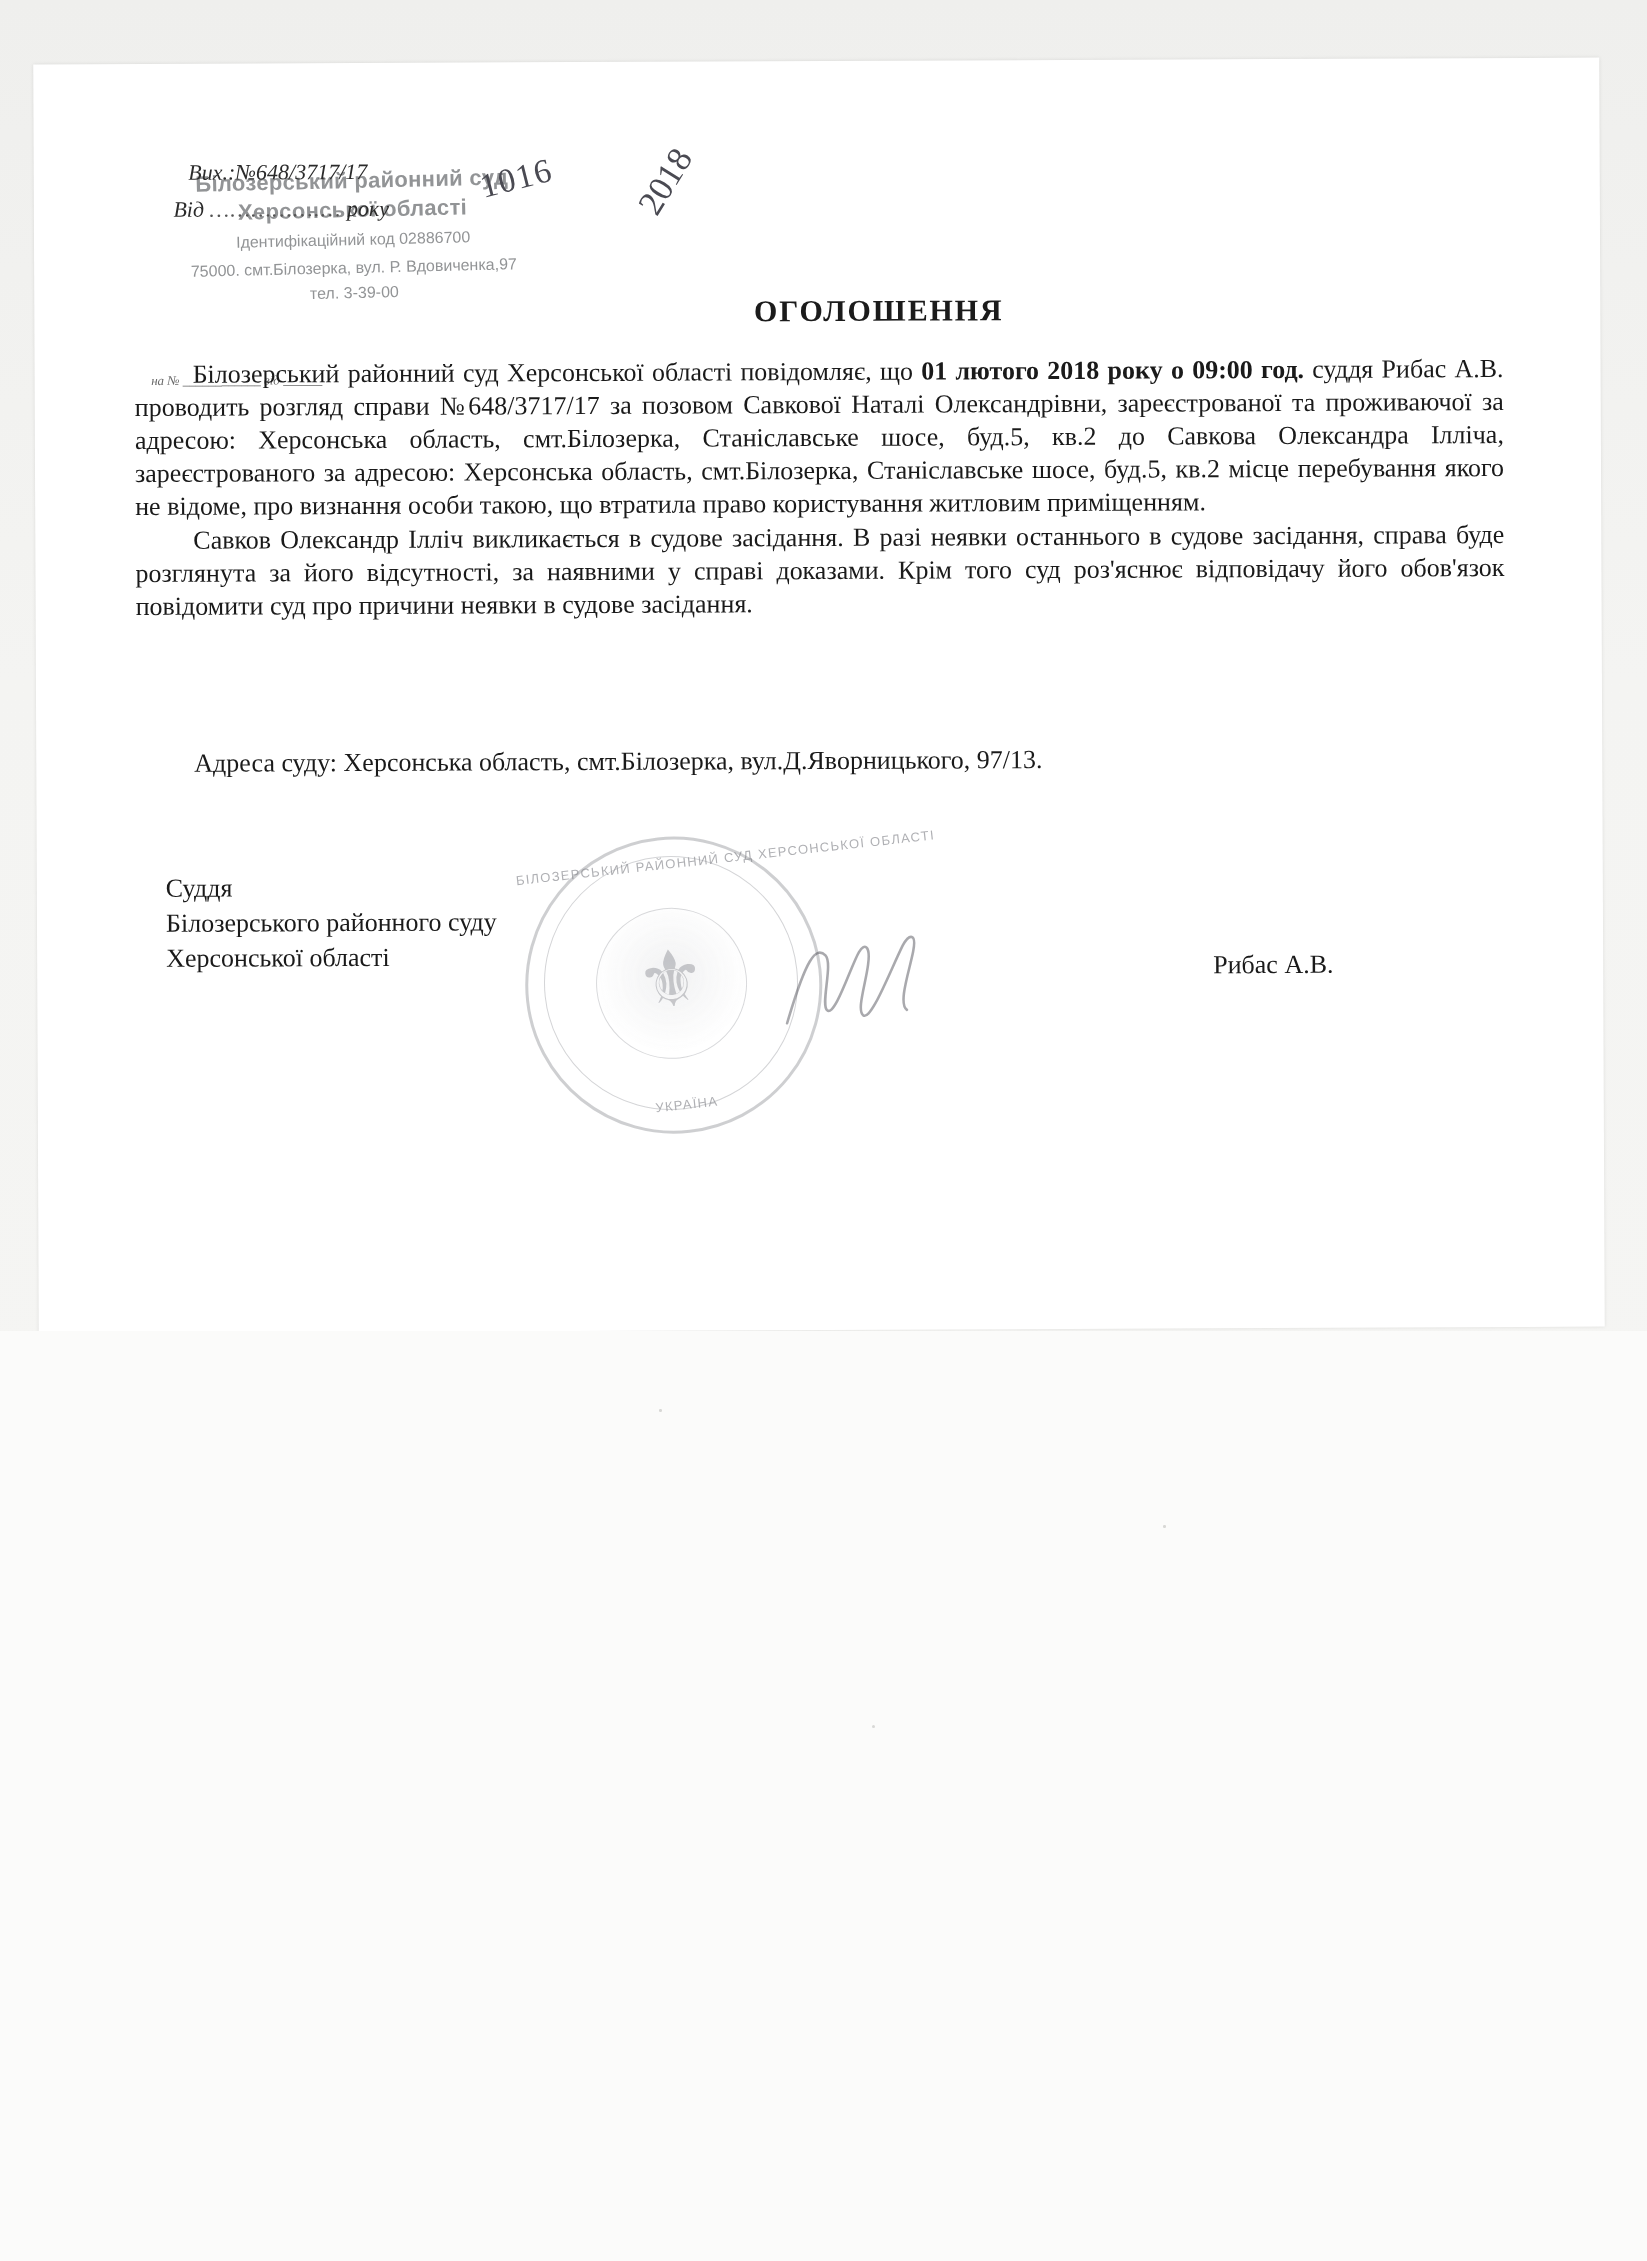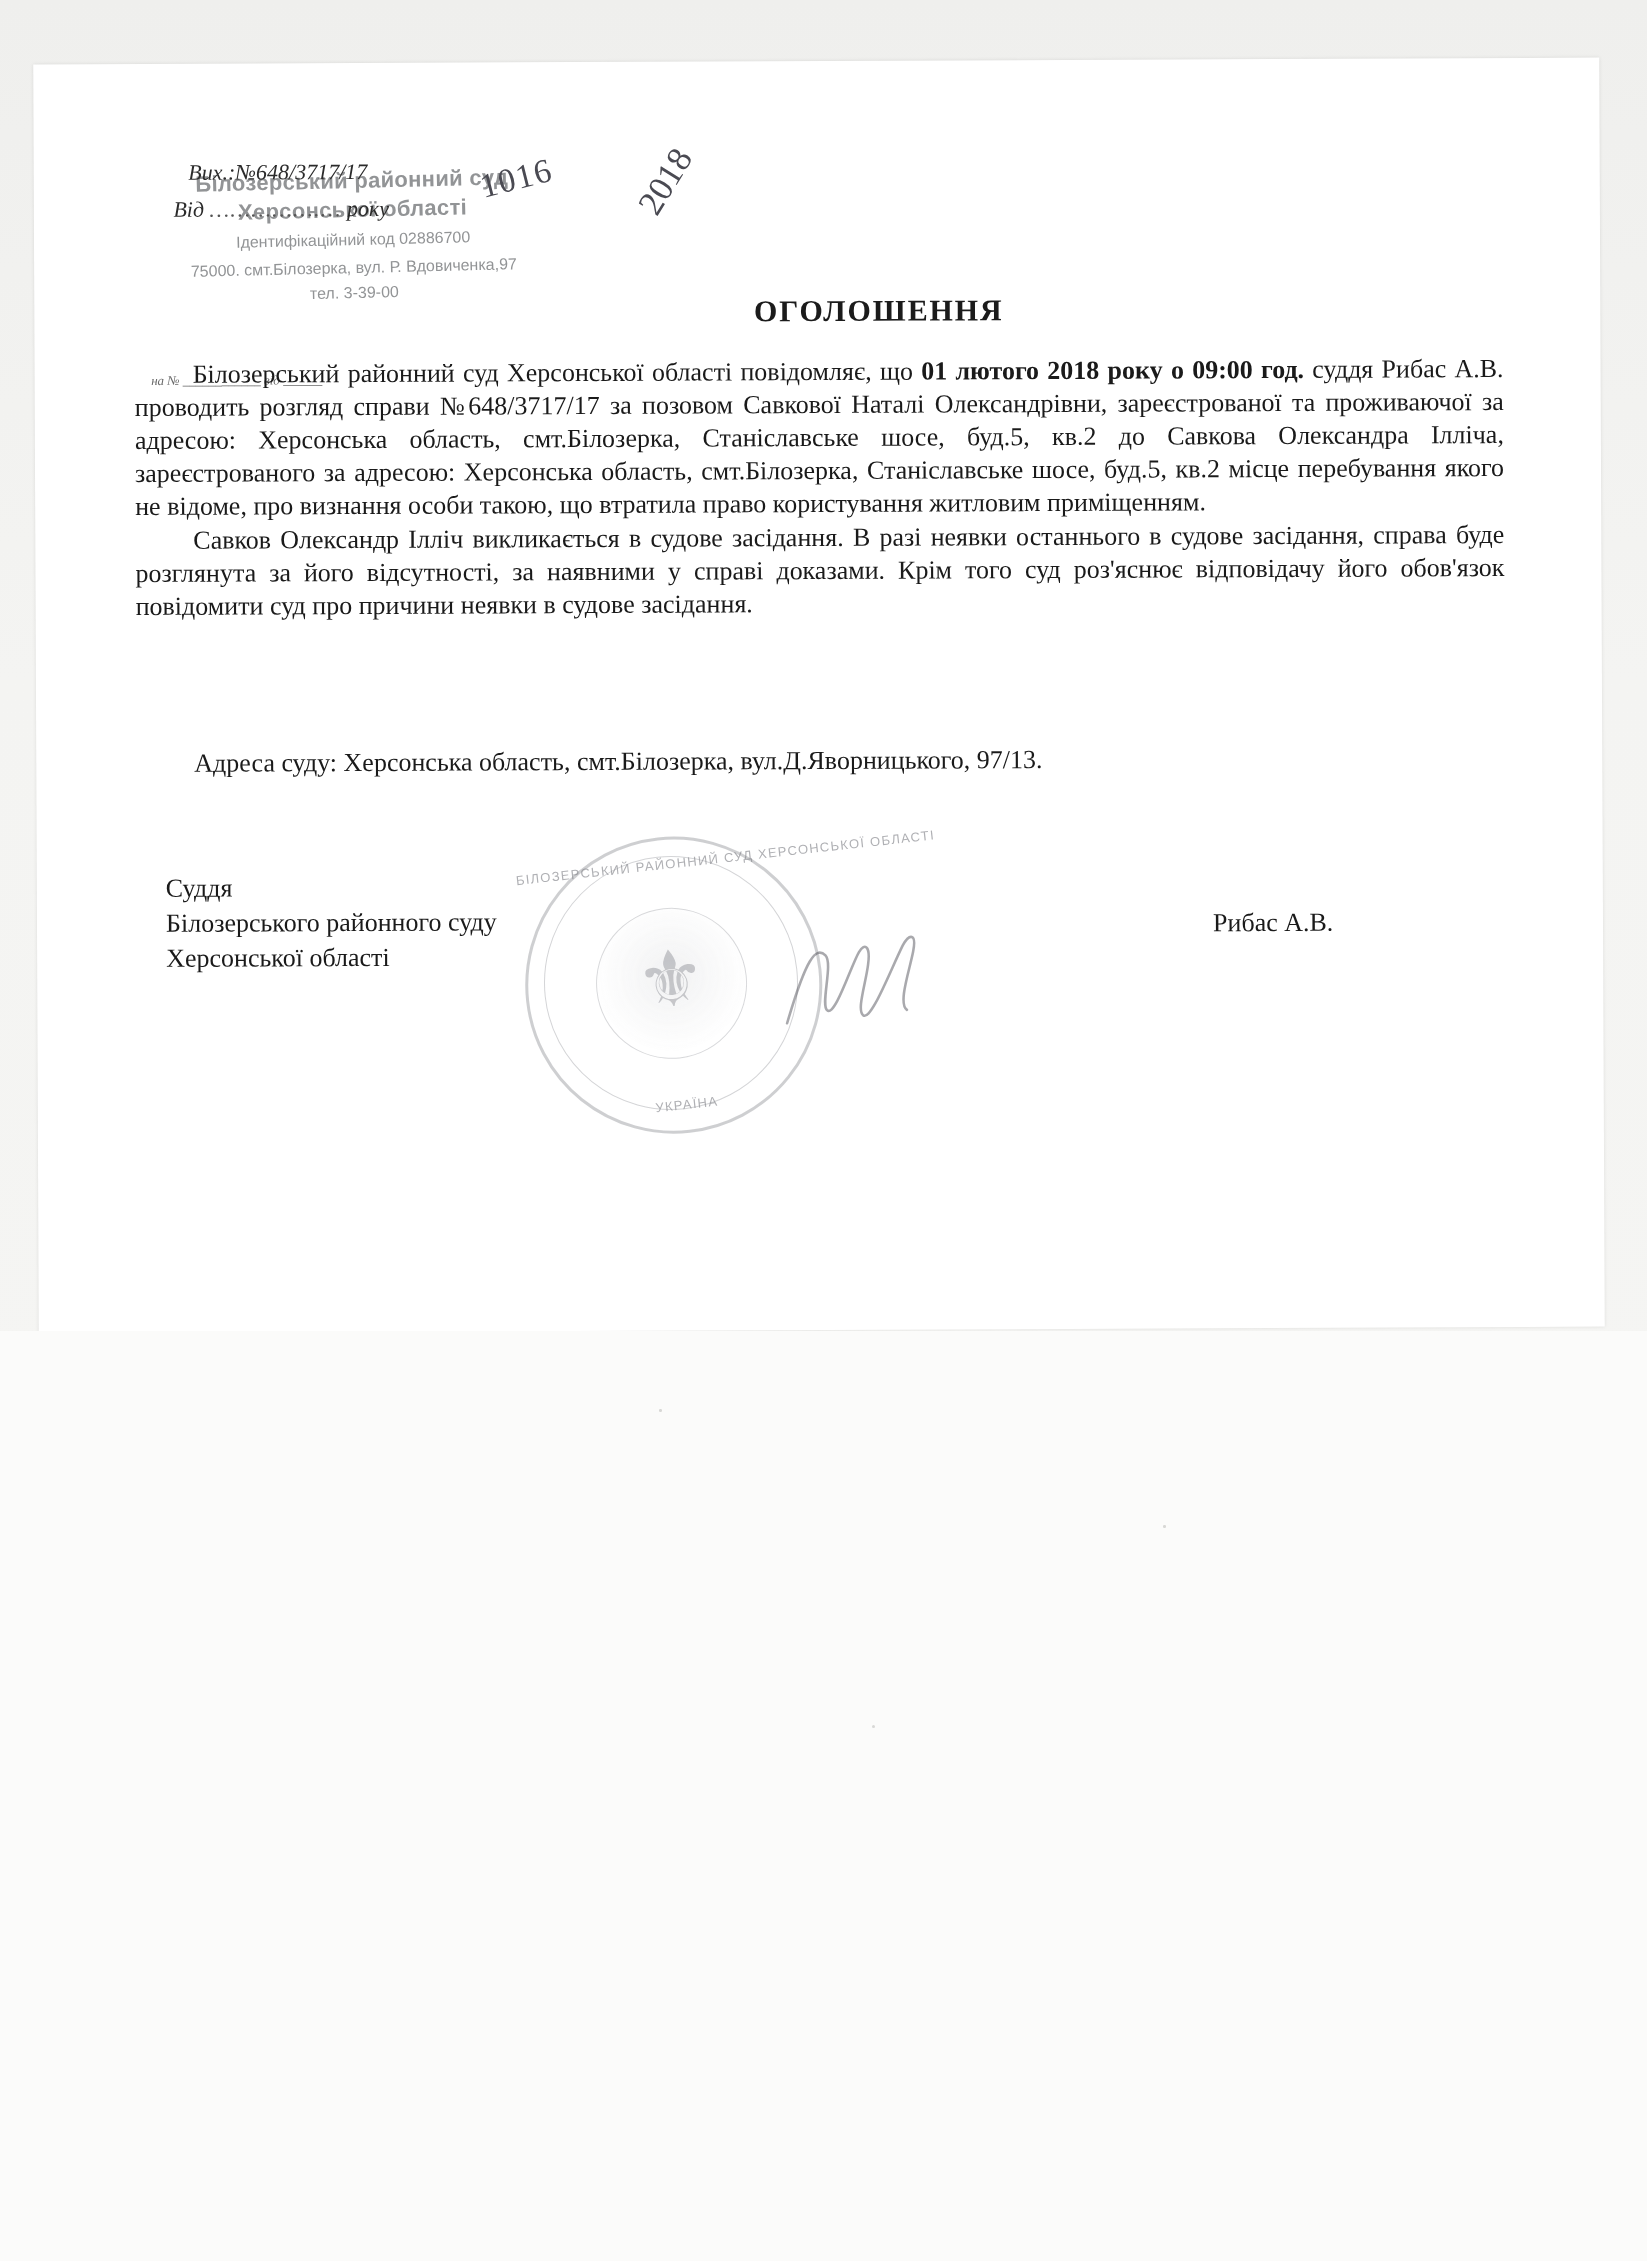--- a/index.html
+++ b/index.html
@@ -175,21 +175,21 @@
     position: absolute;
     left: 129px;
     top: 807px;
     font-size: 26px;
     line-height: 1.35;
     color: #1a1a1a;
   }
   .sign-name {
     position: absolute;
     left: 1176px;
-    top: 849px;
+    top: 891px;
     font-size: 26px;
     color: #1a1a1a;
   }
 
   
   .seal {
     position: absolute;
     left: 488px;
     top: 775px;
     width: 291px;

